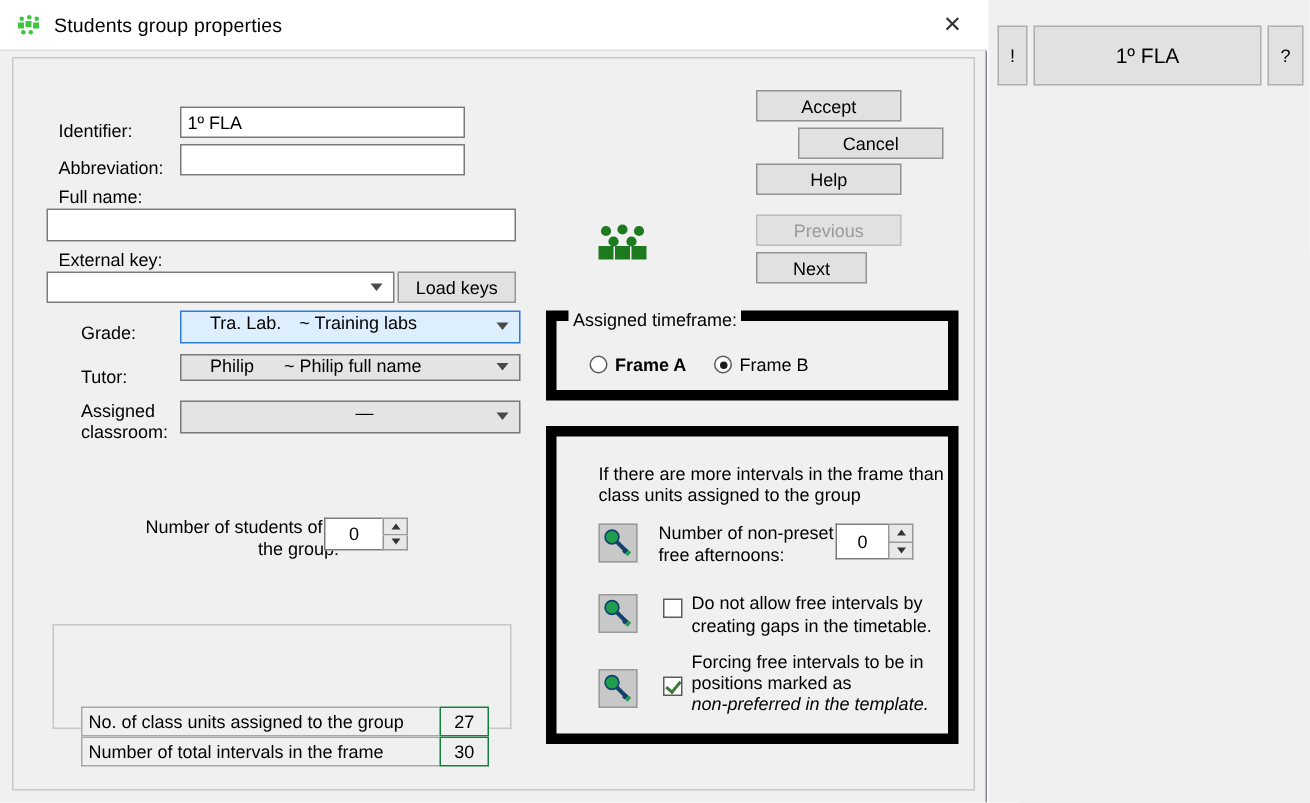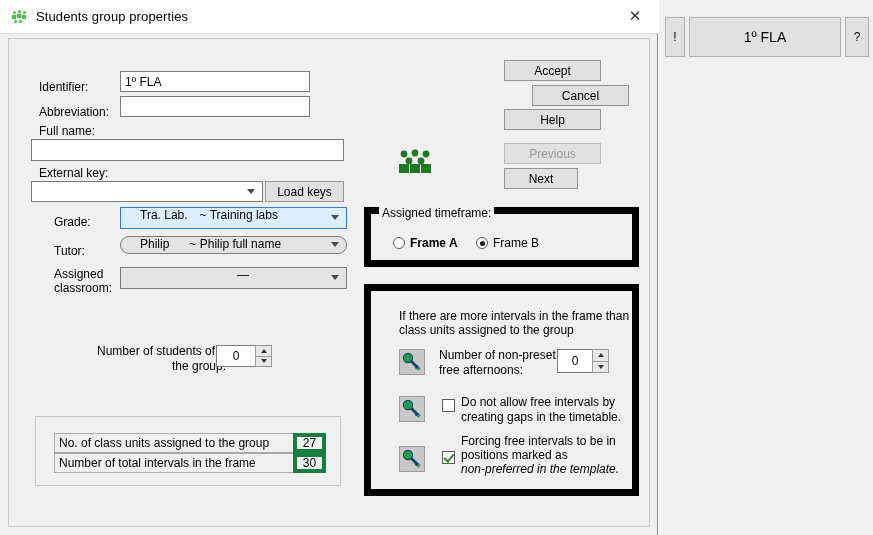--- a/index.html
+++ b/index.html
@@ -169,29 +169,30 @@
   .people-icon{position:absolute;width:40px;height:28px;}
 
   
   .infobox{
     position:absolute;box-sizing:border-box;
     border:1px solid #c6c6c6;background:#f0f0f0;
   }
   .irow{
     position:absolute;display:flex;box-sizing:border-box;
     background:#f0f0f0;
+    margin-top:38px;
   }
   .irow .ic1{
     flex:1;border:1px solid #a8a8a8;border-right:none;
     box-sizing:border-box;
     display:flex;align-items:center;padding-left:4px;font-size:12px;
     background:#f0f0f0;
   }
   .irow .ic2{
-    width:33px;border:4px solid #15803d;box-sizing:border-box;
+    width:33px;border:1px solid #15803d;box-sizing:border-box;
     display:flex;align-items:center;justify-content:center;font-size:12px;
     background:#f0f0f0;
   }
 
   
   .rpanel{
     position:absolute;left:659px;top:0;width:214px;height:535px;
     background:#f0f0f0;
     box-sizing:border-box;
   }
@@ -249,21 +250,21 @@
 
       <span class="lbl" style="left:45px;top:176px;">Grade:</span>
       <div class="combo sel" style="left:111px;top:168px;width:227px;height:22px;">
         <span class="ctext">Tra. Lab.</span>
         <span class="cgap"></span>
         <span class="ctext">~ Training labs</span>
         <span class="arrow"></span>
       </div>
 
       <span class="lbl" style="left:45px;top:205px;">Tutor:</span>
-      <div class="combo" style="left:111px;top:197px;width:227px;height:18px;border-radius:10px;">
+      <div class="combo" style="left:111px;top:197px;width:227px;height:18px;">
         <span class="ctext">Philip</span>
         <span class="cgap" style="width:20px;"></span>
         <span class="ctext">~ Philip full name</span>
         <span class="arrow"></span>
       </div>
 
       <span class="lbl" style="left:45px;top:228px;">Assigned</span>
       <span class="lbl" style="left:45px;top:242px;">classroom:</span>
       <div class="combo" style="left:111px;top:228px;width:227px;height:22px;justify-content:center;">
         <span class="ctext">—</span>

